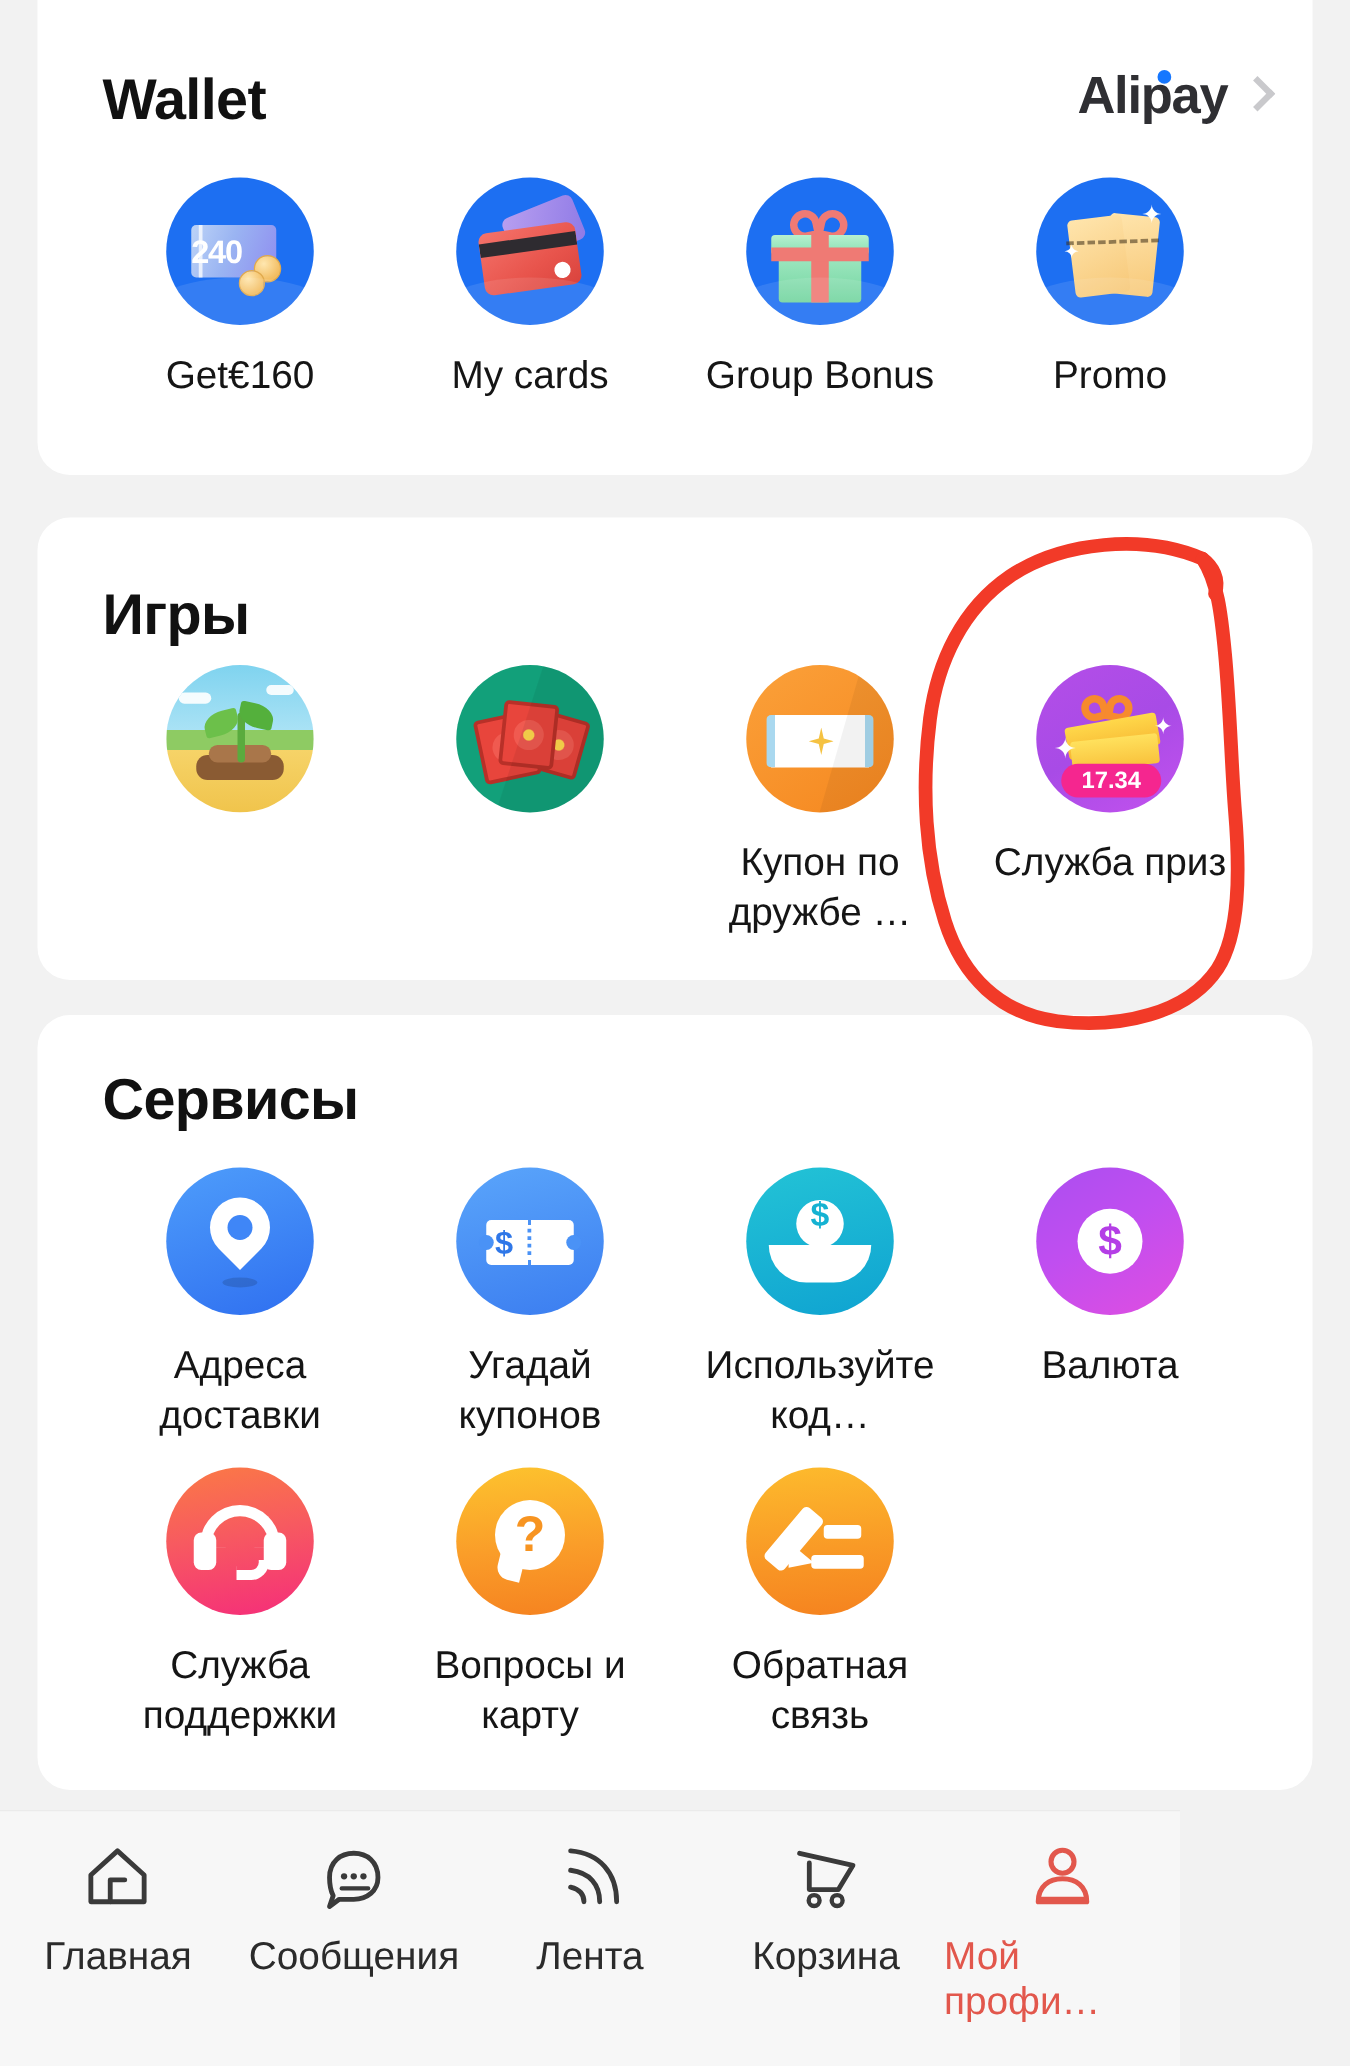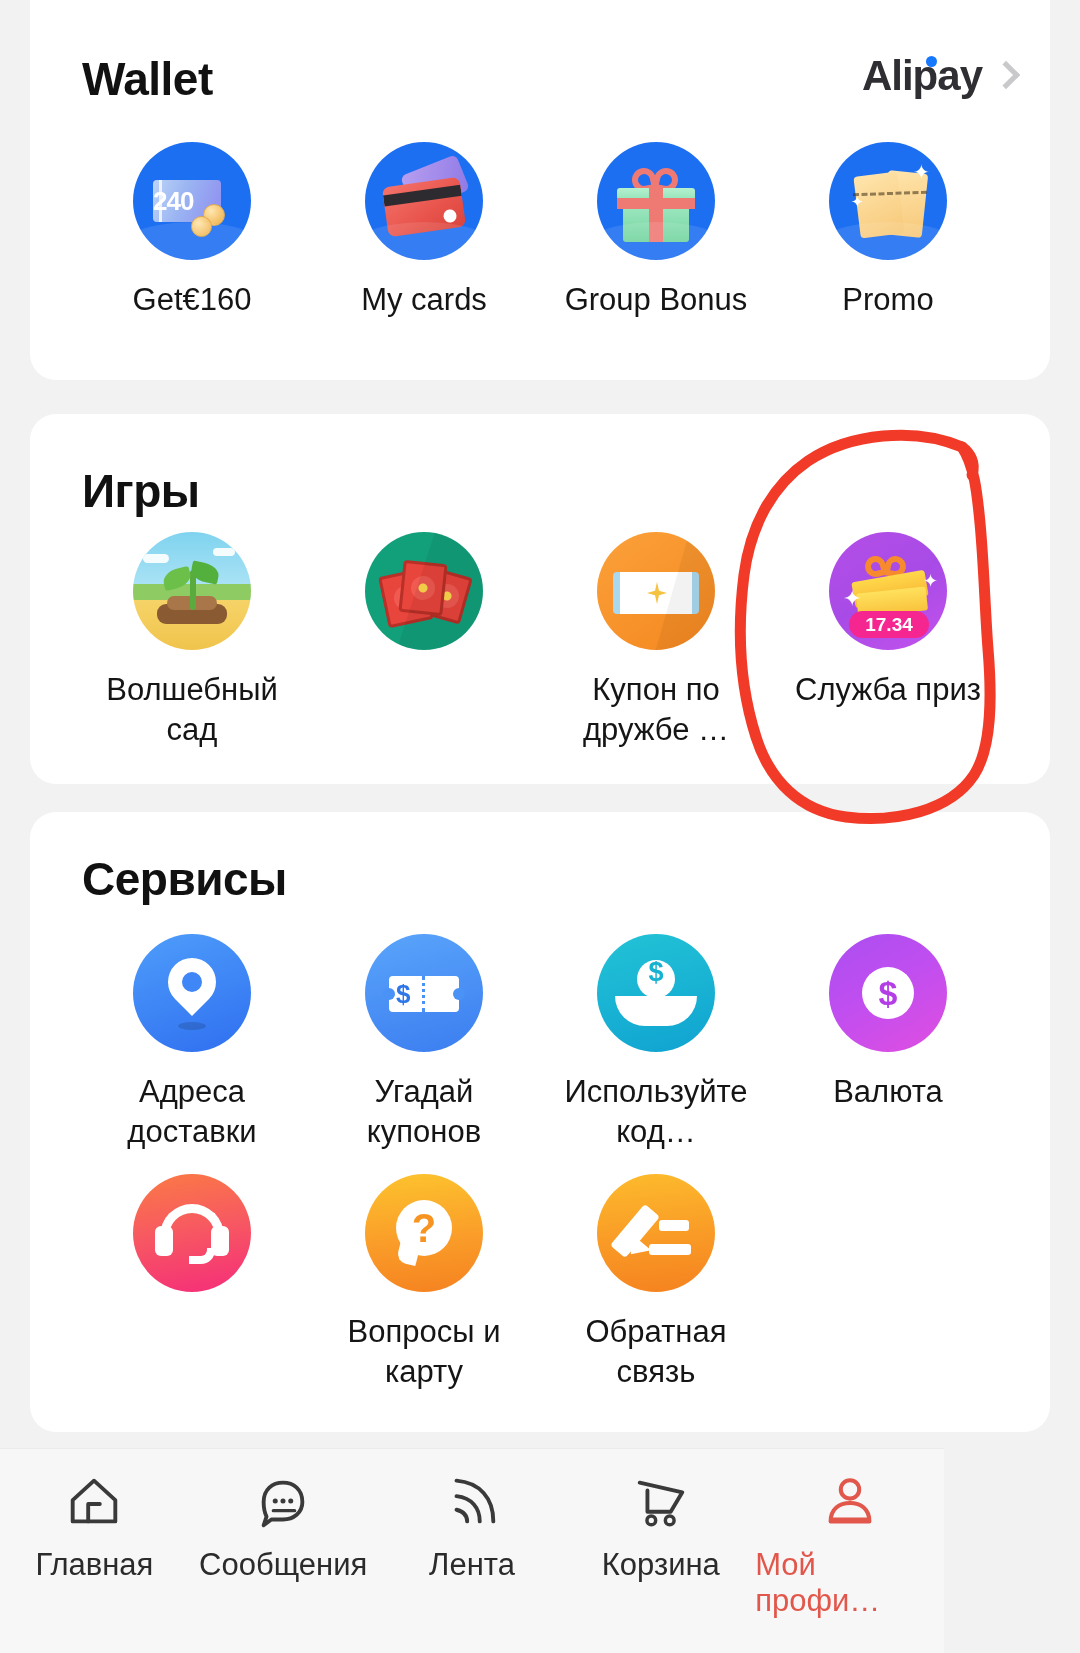--- a/index.html
+++ b/index.html
@@ -461,22 +461,20 @@
           <div class="g-cloud" style="left:10px; top:22px; width:26px; height:9px;"></div>
           <div class="g-cloud" style="left:80px; top:16px; width:22px; height:8px;"></div>
           <div class="g-garden-grass"></div>
           <div class="g-garden-sand"></div>
           <div class="g-soil"></div>
           <div class="g-soil2"></div>
           <div class="g-stem"></div>
           <div class="g-leaf-l"></div>
           <div class="g-leaf-r"></div>
         </div>
-        <div class="lbl">Волшебный
-сад</div>
       </div>
 
       <div class="tile">
         <div class="ic g-cards">
           <div class="env e3">
               <div class="env-flower"></div>
             </div>
           <div class="env e1">
               <div class="env-flower"></div>
             </div>
@@ -559,20 +557,22 @@
 
     <div class="grid" style="top:362px; padding:0 46px;">
 
       <div class="tile">
         <div class="ic s-support">
           <div class="sp-band"></div>
           <div class="sp-ear-l"></div>
           <div class="sp-ear-r"></div>
           <div class="sp-mic"></div>
         </div>
+        <div class="lbl">Служба
+поддержки</div>
       </div>
 
       <div class="tile">
         <div class="ic s-faq">
           <div class="fq-tail"></div>
           <div class="fq-bubble"></div>
           <div class="fq-q">?</div>
         </div>
         <div class="lbl">Вопросы и
 карту</div>

